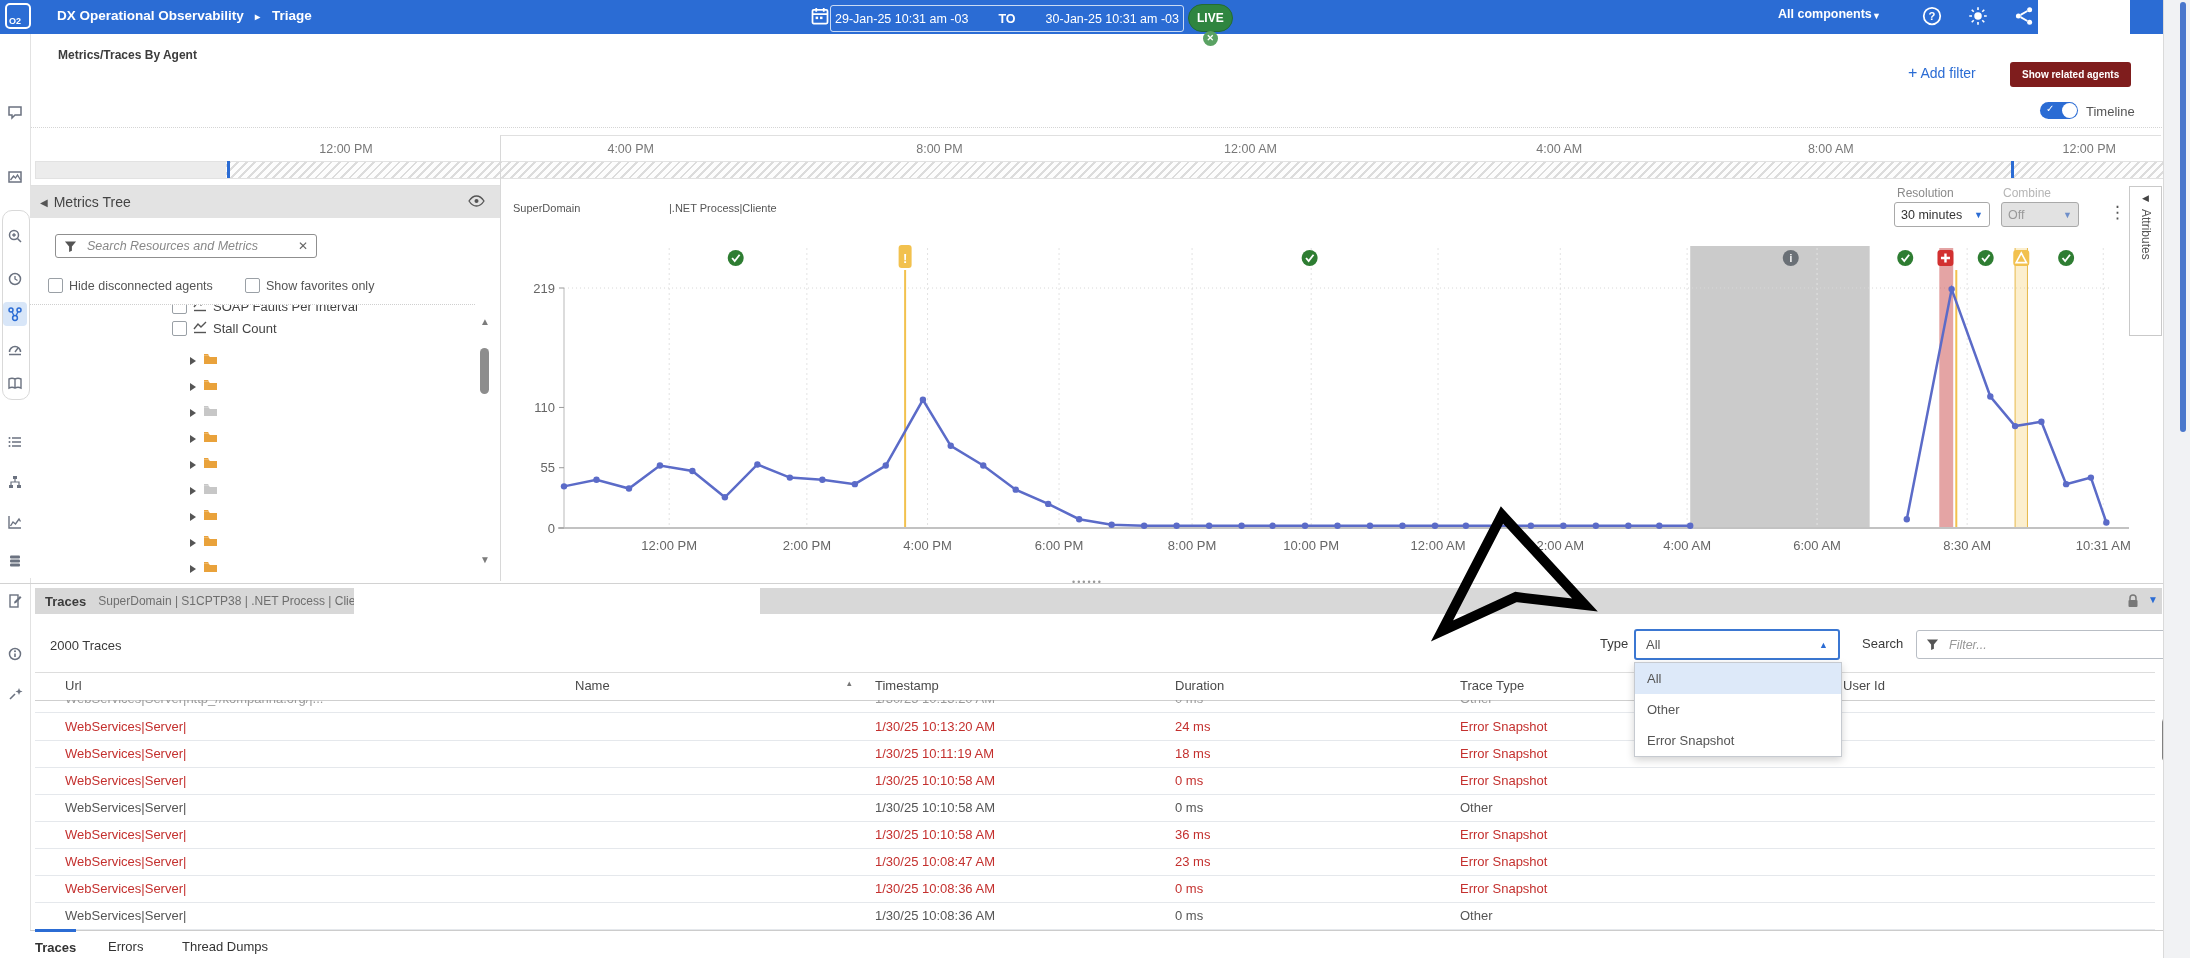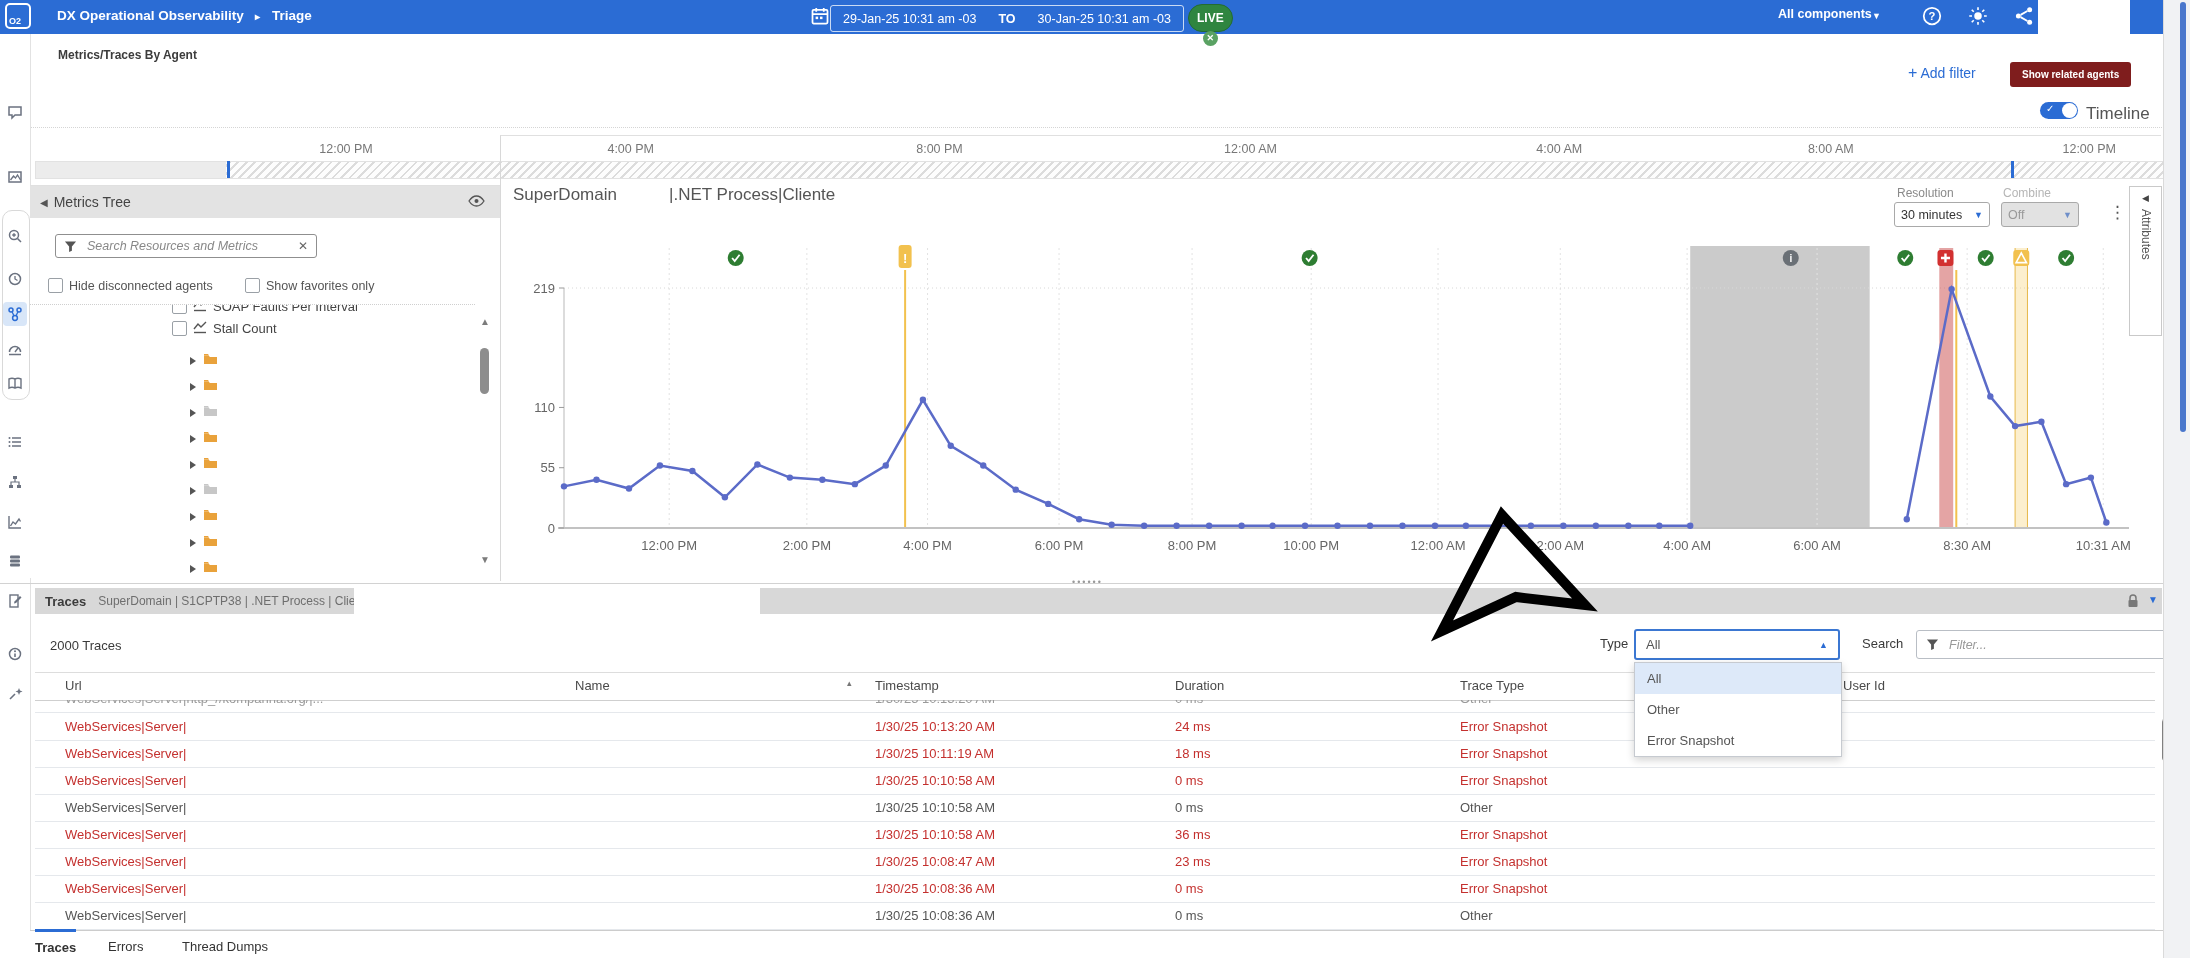--- a/index.html
+++ b/index.html
@@ -5,37 +5,37 @@
   html,body{margin:0;padding:0;background:#fff;}
   .screen{position:relative;width:2190px;height:958px;background:#fff;overflow:hidden;
     font-family:"Liberation Sans",sans-serif;color:#333;}
   .abs{position:absolute;}
   
   .topbar{position:absolute;left:0;top:0;width:2190px;height:34px;background:#2b6cd4;color:#fff;}
   .topbar .crumb{position:absolute;top:8px;font-size:13.5px;font-weight:bold;color:#fff;}
   .logo{position:absolute;left:5px;top:3px;width:26px;height:26px;border:2px solid #fff;border-radius:5px;
     font-size:9px;font-weight:bold;color:#fff;display:flex;align-items:flex-end;padding:1px 2px;box-sizing:border-box;}
   .datebox{position:absolute;left:830px;top:5px;width:352px;height:25px;border:1px solid rgba(255,255,255,.75);
-    border-radius:3px;display:flex;align-items:center;justify-content:center;gap:22px;font-size:12.5px;color:#fff;}
+    border-radius:3px;display:flex;align-items:center;justify-content:center;gap:30px;font-size:12.5px;color:#fff;}
   .livepill{position:absolute;left:1188px;top:4px;height:26px;padding:0 8px;border-radius:14px;background:#2f8540;
     border:1px solid #246b32;display:flex;align-items:center;gap:6px;color:#fff;font-size:12px;font-weight:bold;flex-direction:column;}
   .live-x{width:15px;height:15px;border-radius:50%;background:#5aa263;color:#fff;font-size:9px;line-height:15px;
     text-align:center;font-weight:bold;}
   .tb-right{position:absolute;top:7px;font-size:12.5px;font-weight:bold;color:#fff;}
   .tb-icon{position:absolute;top:6px;width:20px;height:20px;}
   .redact{background:#fff;position:absolute;}
   
   .page-title{position:absolute;left:58px;top:48px;font-size:12px;font-weight:bold;color:#3c3c3c;}
   .addfilter{position:absolute;left:1908px;top:64px;color:#2b6cd4;font-size:14px;}
   .showrel{position:absolute;left:2010px;top:62px;height:25px;background:#7f1d1d;color:#fff;border:none;
     border-radius:3px;font-size:10px;font-weight:bold;padding:0 12px;font-family:inherit;}
   .toggle{position:absolute;left:2040px;top:102px;width:38px;height:17px;border-radius:9px;background:#2b6cd4;}
   .toggle .chk{position:absolute;left:6px;top:1px;color:#fff;font-size:10px;}
   .toggle .knob{position:absolute;right:1px;top:1px;width:15px;height:15px;border-radius:50%;background:#fff;}
-  .toggle-lbl{position:absolute;left:2086px;top:104px;font-size:17px;color:#555;}
+  .toggle-lbl{position:absolute;left:2086px;top:104px;font-size:13px;color:#555;}
   
   .ruler{position:absolute;left:0;top:127px;width:2190px;height:52px;border-top:1px dotted #d5d5d5;}
   .ruler .lab{position:absolute;top:14px;transform:translateX(-50%);font-size:12.5px;color:#777;white-space:nowrap;}
   .hatch{position:absolute;left:35px;top:33px;width:2127px;height:16px;
     background:repeating-linear-gradient(135deg,#fdfdfd 0 4px,#dcdcdc 4px 6px);border:1px solid #e2e2e2;}
   .hatch .solid{position:absolute;left:0;top:0;width:190px;height:16px;background:#ececec;}
   .hatch .mark{position:absolute;top:-1px;width:3px;height:17px;background:#2b6cd4;}
   
   .rail{position:absolute;left:0;top:34px;width:30px;height:924px;background:#fff;border-right:1px solid #e2e2e2;}
   .rail-btn{position:absolute;left:3px;width:24px;height:24px;border-radius:4px;display:flex;align-items:center;justify-content:center;}
@@ -51,21 +51,21 @@
   .tree-search .ph{font-size:12.5px;color:#888;font-style:italic;flex:1;}
   .cbrow{position:absolute;top:92px;font-size:12.5px;color:#555;display:flex;align-items:center;gap:6px;}
   .cb{width:13px;height:13px;border:1.5px solid #9aa0a6;border-radius:2px;background:#fff;}
   .tree-body{position:absolute;left:0;top:118px;width:445px;height:270px;overflow:hidden;border-top:1px dotted #cfcfcf;}
   .trow{position:absolute;height:22px;display:flex;align-items:center;gap:6px;font-size:13px;color:#444;}
   .tscroll{position:absolute;left:446px;top:122px;width:16px;height:266px;}
   .tscroll .thumb{position:absolute;left:4px;top:40px;width:9px;height:46px;background:#8d8d8d;border-radius:5px;}
   .arrowglyph{color:#7c7c7c;font-size:10px;}
   
   .chartpanel{position:absolute;left:500px;top:135px;width:1660px;height:445px;border-left:1px solid #d8d8d8;border-top:1px solid #e0e0e0;}
-  .scope{position:absolute;top:49px;font-size:17px;color:#555;}
+  .scope{position:absolute;top:66px;font-size:11px;color:#555;}
   .ddl-lbl{position:absolute;font-size:12px;color:#8a8a8a;}
   .ddl{position:absolute;height:25px;border:1px solid #a9a9a9;border-radius:3px;background:#fff;font-size:12.5px;color:#333;
     display:flex;align-items:center;justify-content:space-between;padding:0 6px;box-sizing:border-box;}
   .ddl.disabled{background:#e2e2e2;color:#999;}
   .caret{font-size:9px;color:#2b6cd4;}
   .kebab{position:absolute;left:1608px;top:66px;font-size:17px;color:#555;letter-spacing:0;}
   .attrtab{position:absolute;left:1628px;top:50px;width:33px;height:150px;background:#fff;border:1px solid #c9c9c9;
     display:flex;flex-direction:column;align-items:center;padding-top:6px;box-sizing:border-box;}
   .attrtab .vtext{writing-mode:vertical-rl;font-size:12px;color:#555;margin-top:6px;}
   

